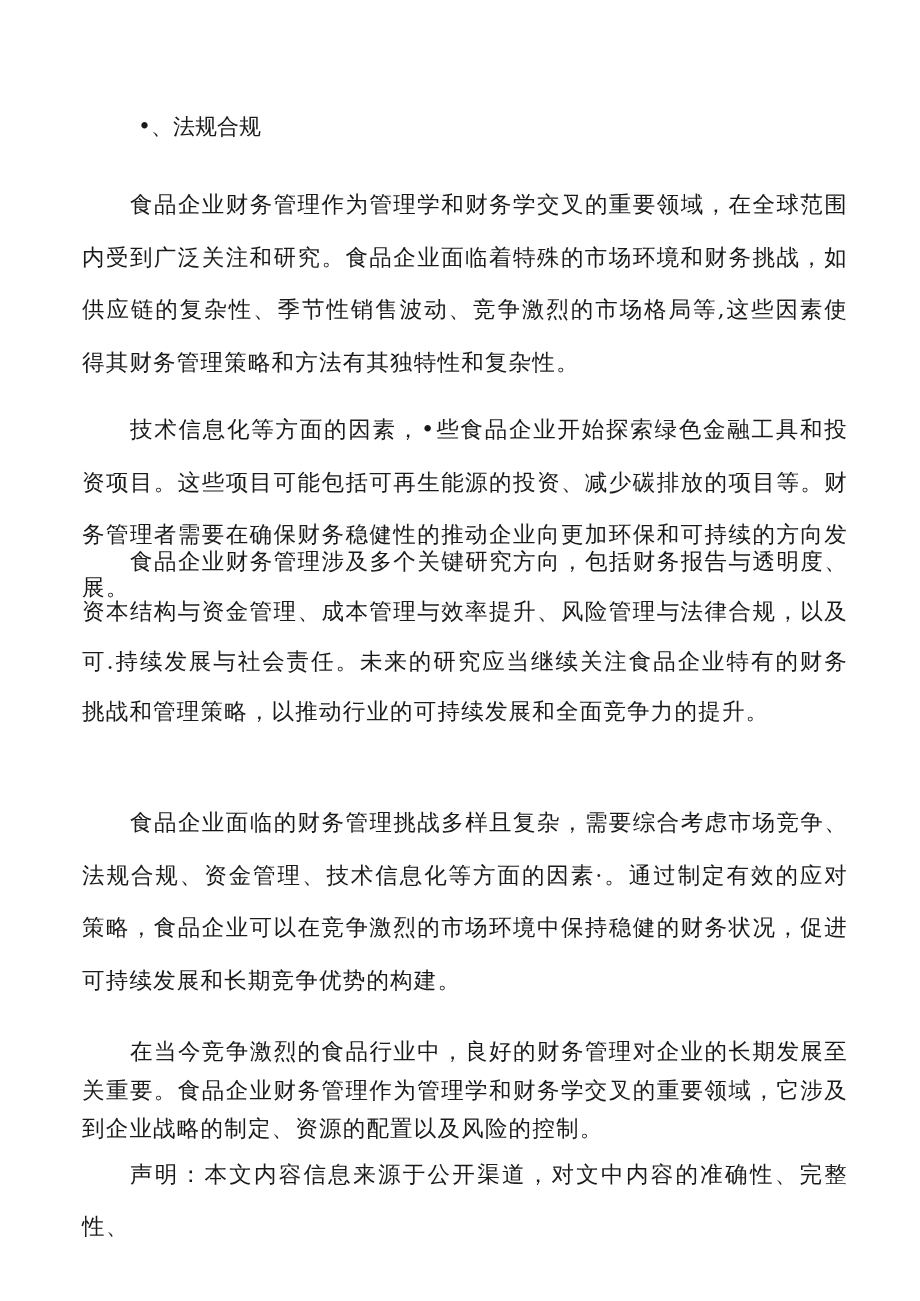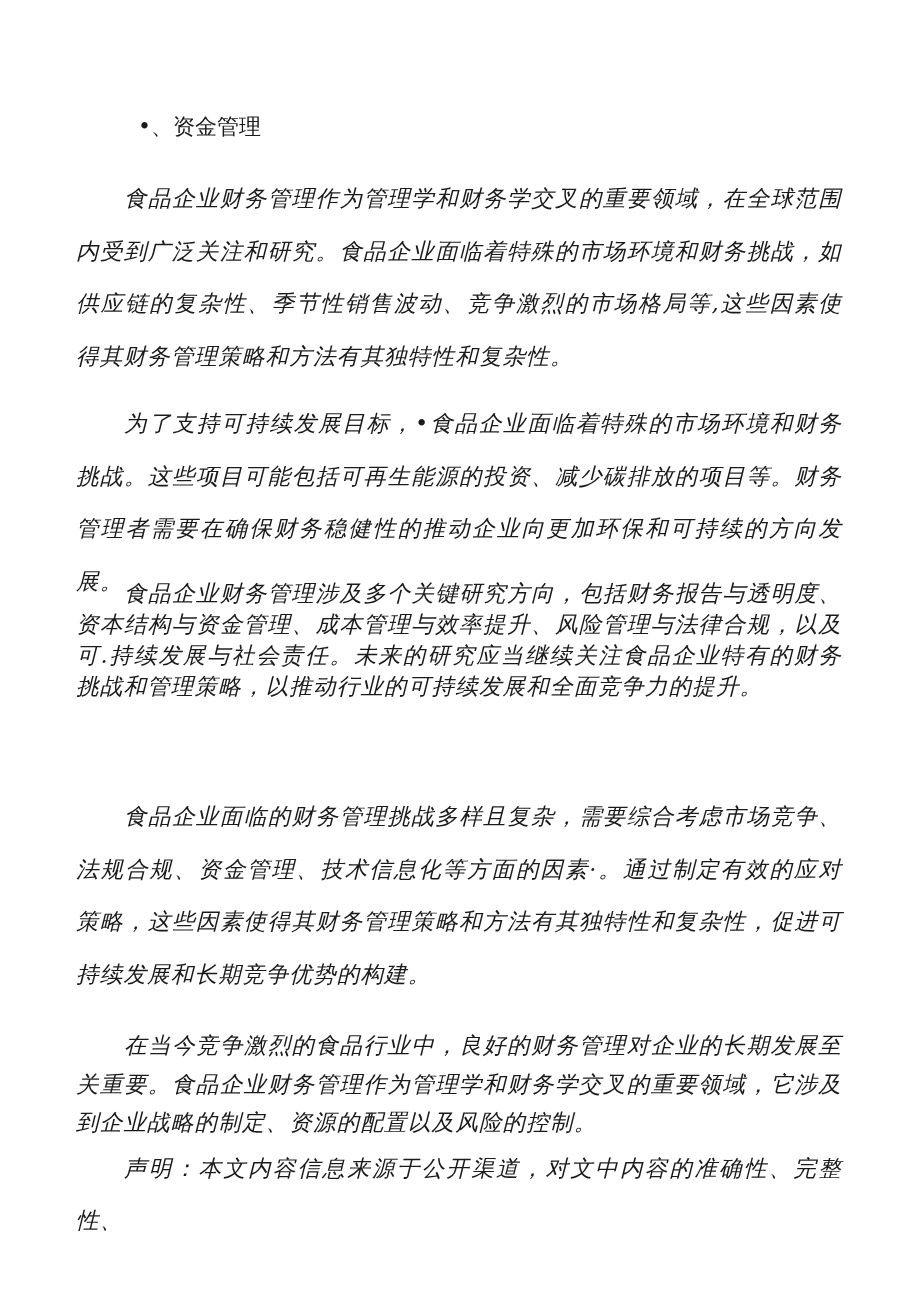--- a/index.html
+++ b/index.html
@@ -27,35 +27,34 @@
       letter-spacing: 0px;
     }
     .para {
       position: absolute;
       left: 0;
       width: 766px;
       font-size: 22.5px;
       letter-spacing: 1.2px;
       text-indent: 48px;
       text-align: justify;
-      margin: 0;
-      font-style: italic;
+      margin: 6px;
     }
     .p1 { top: 172px; line-height: 52.5px; }
     .p2 { top: 397px; line-height: 52.5px; }
-    .p3 { top: 578px; line-height: 31px; }
+    .p3 { top: 530px; line-height: 50px; }
     .p4 { top: 790px; line-height: 52.5px; }
     .p5 { top: 1026px; line-height: 38.5px; }
     .p6 { top: 1142px; line-height: 52px; }
   </style>
 </head>
 <body>
 
 <div class="page">
-  <div class="heading">•、资金管理</div>
+  <div class="heading">•、法规合规</div>
 
   <p class="para p1">食品企业财务管理作为管理学和财务学交叉的重要领域，在全球范围内受到广泛关注和研究。食品企业面临着特殊的市场环境和财务挑战，如供应链的复杂性、季节性销售波动、竞争激烈的市场格局等,这些因素使得其财务管理策略和方法有其独特性和复杂性。</p>
-  <p class="para p2">为了支持可持续发展目标，•食品企业面临着特殊的市场环境和财务挑战。这些项目可能包括可再生能源的投资、减少碳排放的项目等。财务管理者需要在确保财务稳健性的推动企业向更加环保和可持续的方向发展。</p>
+  <p class="para p2">技术信息化等方面的因素，•些食品企业开始探索绿色金融工具和投资项目。这些项目可能包括可再生能源的投资、减少碳排放的项目等。财务管理者需要在确保财务稳健性的推动企业向更加环保和可持续的方向发展。</p>
   <p class="para p3">食品企业财务管理涉及多个关键研究方向，包括财务报告与透明度、资本结构与资金管理、成本管理与效率提升、风险管理与法律合规，以及可.持续发展与社会责任。未来的研究应当继续关注食品企业特有的财务挑战和管理策略，以推动行业的可持续发展和全面竞争力的提升。</p>
-  <p class="para p4">食品企业面临的财务管理挑战多样且复杂，需要综合考虑市场竞争、法规合规、资金管理、技术信息化等方面的因素·。通过制定有效的应对策略，这些因素使得其财务管理策略和方法有其独特性和复杂性，促进可持续发展和长期竞争优势的构建。</p>
+  <p class="para p4">食品企业面临的财务管理挑战多样且复杂，需要综合考虑市场竞争、法规合规、资金管理、技术信息化等方面的因素·。通过制定有效的应对策略，食品企业可以在竞争激烈的市场环境中保持稳健的财务状况，促进可持续发展和长期竞争优势的构建。</p>
   <p class="para p5">在当今竞争激烈的食品行业中，良好的财务管理对企业的长期发展至关重要。食品企业财务管理作为管理学和财务学交叉的重要领域，它涉及到企业战略的制定、资源的配置以及风险的控制。</p>
   <p class="para p6">声明：本文内容信息来源于公开渠道，对文中内容的准确性、完整性、</p>
 </div>
 
 </body></html>

